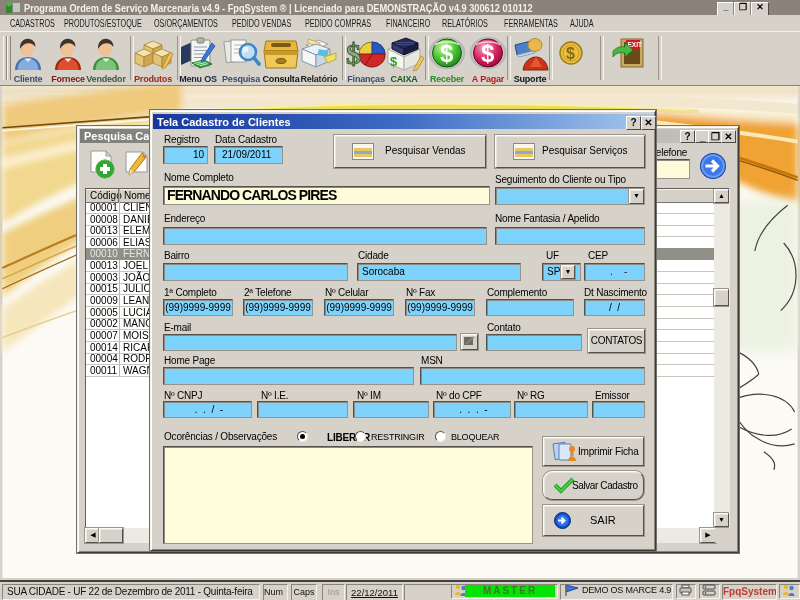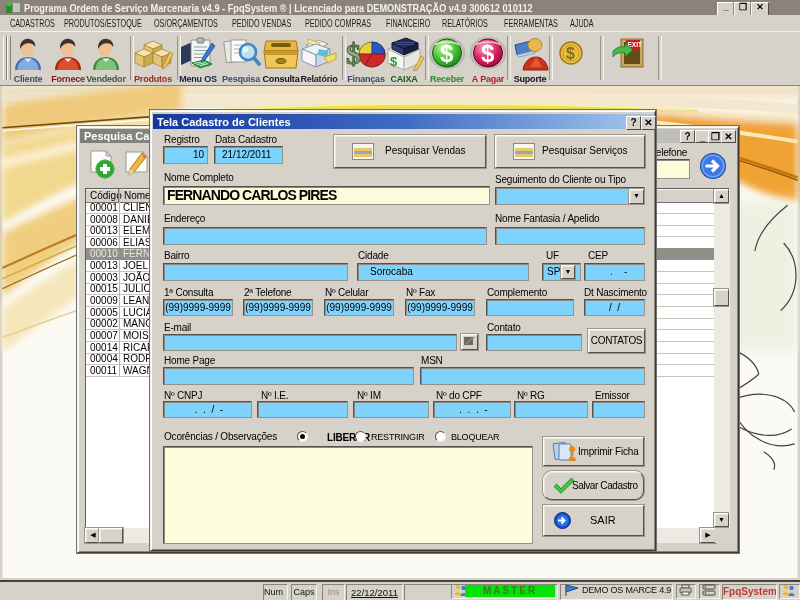--- a/index.html
+++ b/index.html
@@ -400,21 +400,21 @@
 <div id="twin" class="win" style="left:150px;top:110px;width:504px;height:439px;">
  <div class="cap" style="background:linear-gradient(90deg,#17379E,#3E6CC4 50%,#A6C8EE);top:3px;height:15px;">
   <div class="t">Tela Cadastro de Clientes</div>
   <div class="b" style="left:473px;top:2px;width:13px;height:12px;">?</div>
   <div class="b" style="left:488px;top:2px;width:13px;height:12px;">✕</div>
  </div>
  <div id="tbody">
   <div class="lbl11" style="left:13px;top:23px">Registro</div>
   <div class="inp" style="left:12px;top:35px;width:40px;height:16px;text-align:right;padding-right:3px;line-height:16px;">10</div>
   <div class="lbl11" style="left:64px;top:23px">Data Cadastro</div>
-  <div class="inp" style="left:63px;top:35px;width:60px;height:16px;padding-left:7px;line-height:16px;">21/12/2011</div>
+  <div class="inp" style="left:63px;top:35px;width:60px;height:16px;padding-left:7px;line-height:16px;">21/09/2011</div>
   <div class="btn" style="left:183px;top:24px;width:150px;height:31px;">
         <svg style="position:absolute;left:17px;top:7px" width="22" height="17" viewBox="0 0 22 17">
           <rect x="0.5" y="0.5" width="21" height="16" fill="#F8F6F0" stroke="#888"></rect>
           <rect x="2" y="5" width="18" height="3" fill="#E8C860"></rect>
           <rect x="2" y="8" width="18" height="3" fill="#90A8D0"></rect>
           <rect x="2" y="11" width="18" height="3" fill="#E8C860"></rect>
         </svg>
         <span style="position:absolute;left:50px;top:9px;font-size:10px;">Pesquisar Vendas</span>
       </div>
   <div class="btn" style="left:344px;top:24px;width:148px;height:31px;">
@@ -434,28 +434,28 @@
   <div class="btn" style="left:478px;top:78px;width:13px;height:13px;font-size:7px;line-height:12px;">▼</div>
 
   <div class="lbl11" style="left:13px;top:102px">Endereço</div>
   <div class="inp" style="left:12px;top:116px;width:322px;height:16px;"></div>
   <div class="lbl11" style="left:344px;top:102px">Nome Fantasia / Apelido</div>
   <div class="inp" style="left:344px;top:116px;width:148px;height:16px;"></div>
 
   <div class="lbl11" style="left:13px;top:139px">Bairro</div>
   <div class="inp" style="left:12px;top:152px;width:183px;height:16px;"></div>
   <div class="lbl11" style="left:207px;top:139px">Cidade</div>
-  <div class="inp" style="left:206px;top:152px;width:158px;height:16px;line-height:16px;padding-left:12px;">Sorocaba</div>
+  <div class="inp" style="left:206px;top:152px;width:158px;height:16px;line-height:16px;padding-left:4px;">Sorocaba</div>
   <div class="lbl11" style="left:395px;top:139px">UF</div>
   <div class="inp" style="left:391px;top:152px;width:33px;height:16px;line-height:16px;padding-left:4px;">SP</div>
   <div class="btn" style="left:410px;top:154px;width:12px;height:12px;font-size:7px;line-height:11px;">▼</div>
   <div class="lbl11" style="left:437px;top:139px">CEP</div>
   <div class="inp" style="left:433px;top:152px;width:59px;height:16px;line-height:16px;text-align:center;color:#222;">&nbsp;&nbsp;&nbsp;.&nbsp;&nbsp;&nbsp;&nbsp;-</div>
 
-  <div class="lbl11" style="left:13px;top:176px">1ª Consulta</div>
+  <div class="lbl11" style="left:13px;top:176px">1ª Completo</div>
   <div class="inp" style="left:12px;top:188px;width:68px;height:15px;line-height:15px;text-align:center;font-size:10px;">(99)9999-9999</div>
   <div class="lbl11" style="left:93px;top:176px">2ª Telefone</div>
   <div class="inp" style="left:92px;top:188px;width:68px;height:15px;line-height:15px;text-align:center;font-size:10px;">(99)9999-9999</div>
   <div class="lbl11" style="left:174px;top:176px">Nº Celular</div>
   <div class="inp" style="left:173px;top:188px;width:68px;height:15px;line-height:15px;text-align:center;font-size:10px;">(99)9999-9999</div>
   <div class="lbl11" style="left:255px;top:176px">Nº Fax</div>
   <div class="inp" style="left:254px;top:188px;width:68px;height:15px;line-height:15px;text-align:center;font-size:10px;">(99)9999-9999</div>
   <div class="lbl11" style="left:336px;top:176px">Complemento</div>
   <div class="inp" style="left:335px;top:188px;width:86px;height:15px;"></div>
   <div class="lbl11" style="left:433px;top:176px">Dt Nascimento</div>
@@ -522,20 +522,21 @@
           <circle cx="8.5" cy="8.5" r="8" fill="#1450C8" stroke="#0A2A78"></circle>
           <circle cx="8.5" cy="8.5" r="5.8" fill="#2E72E8"></circle>
           <path d="M4,8.5 L10,8.5 M7.5,5.5 L10.5,8.5 L7.5,11.5" stroke="#fff" stroke-width="2" fill="none"></path>
         </svg>
         <span style="position:absolute;left:46px;top:8px;">SAIR</span>
       </div>
  </div>
 </div>
 
 <div id="status" class="abs">
+ <div class="pan" style="left:2px;width:252px;padding:1px 0 0 4px;letter-spacing:-0.25px;">SUA CIDADE - UF 22 de Dezembro de 2011 - Quinta-feira</div>
  <div class="pan" style="left:263px;width:23px;text-align:left;padding-top:2px;font-size:9px;">Num</div>
  <div class="pan" style="left:291px;width:24px;text-align:center;padding-top:2px;font-size:9px;">Caps</div>
  <div class="pan" style="left:322px;width:21px;text-align:center;padding-top:2px;font-size:9px;color:#9a958c;">Ins</div>
  <div class="pan" style="left:346px;width:55px;text-align:center;padding-top:2px;font-size:9.5px;text-decoration:underline;">22/12/2011</div>
  <div class="pan" style="left:404px;width:41px;text-align:center;padding-top:2px;font-size:9.5px;padding-left:48px;">16:00:08</div>
  <div class="pan" style="left:451px;width:105px;"></div>
  <div class="pan" style="left:560px;width:111px;padding-top:1px;"></div>
  <div class="pan" style="left:676px;width:18px;"></div>
  <div class="pan" style="left:699px;width:19px;"></div>
  <div class="pan" style="left:722px;width:53px;text-align:center;padding-top:1px;color:#C03A35;font-weight:bold;">FpqSystem</div>

